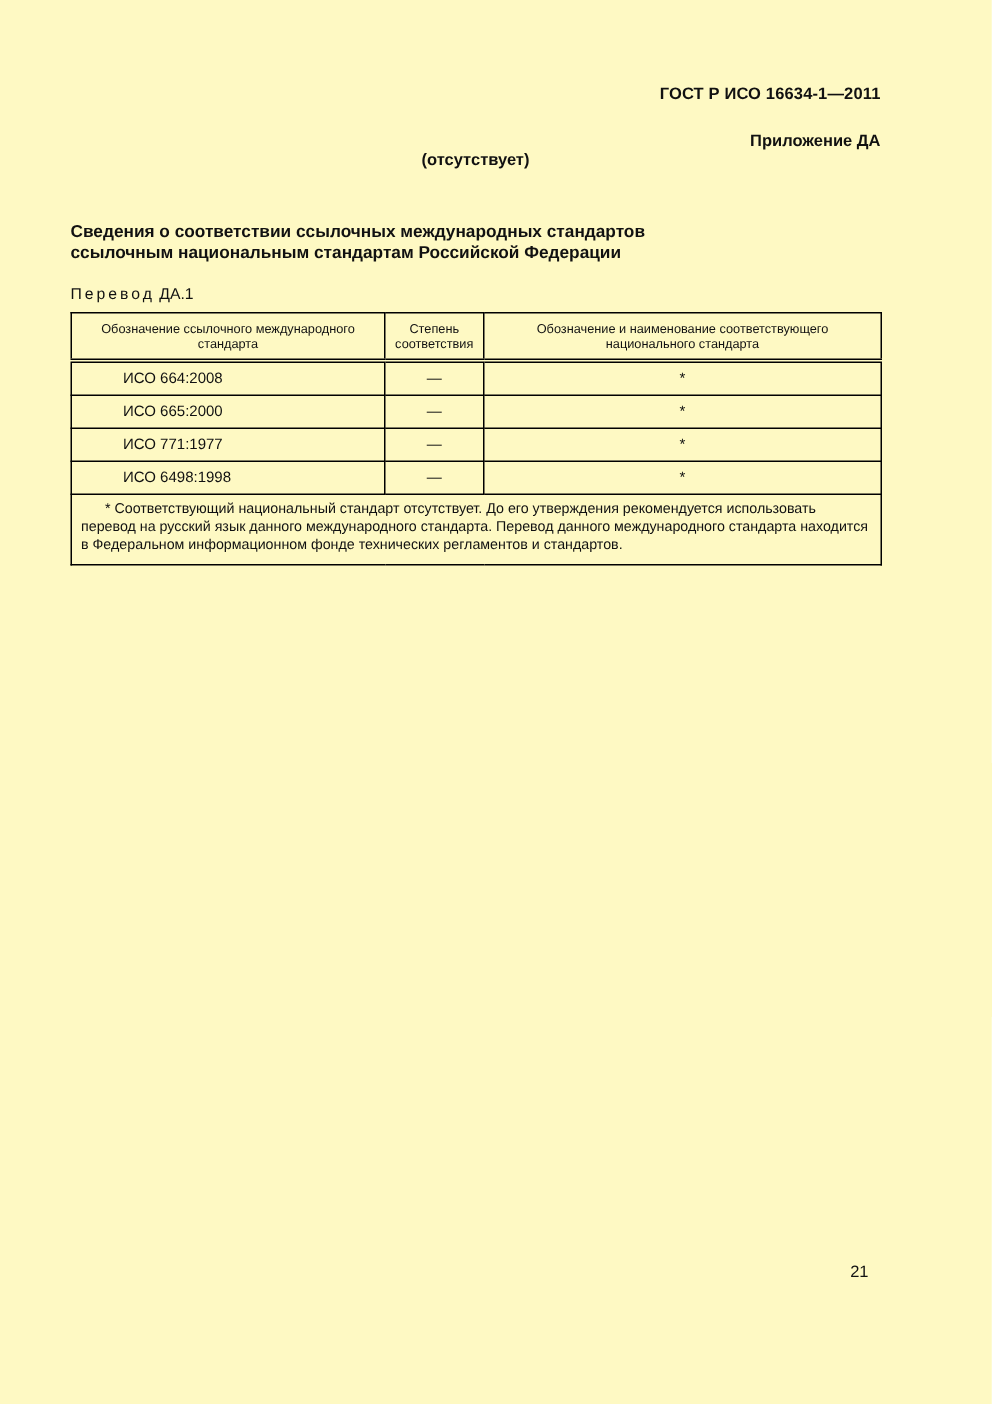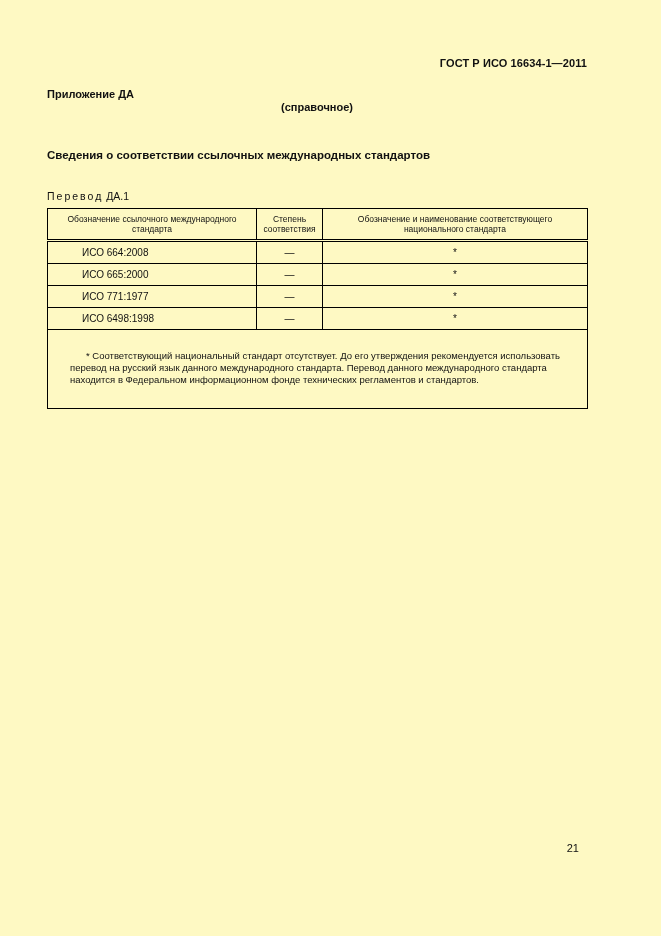--- a/index.html
+++ b/index.html
@@ -32,21 +32,21 @@
     right: 0;
     font-weight: bold;
     font-size: 11px;
     letter-spacing: 0.1px;
   }
   .appendix-title {
     position: absolute;
     top: 88px;
     left: 0;
     width: 100%;
-    text-align: left;
+    text-align: right;
     font-weight: bold;
     font-size: 11px;
     line-height: 13px;
   }
   .appendix-subtitle {
     position: absolute;
     top: 101px;
     left: 0;
     width: 100%;
     text-align: center;
@@ -114,43 +114,44 @@
     text-align: center;
     padding: 3px 4px;
   }
   table.std-table td.footnote-cell {
     padding: 4px 6px 6px 6px;
   }
   .footnote-text {
     font-size: 9.5px;
     line-height: 12px;
     text-indent: 16px;
-    margin: 16px;
+    margin: 0;
     text-align: left;
   }
   .page-number {
     position: absolute;
     top: 842px;
     right: 8px;
     font-size: 11px;
   }
 </style>
 </head>
 <body>
 
 <div class="page">
   <div class="content">
 
     <div class="doc-number">ГОСТ Р ИСО 16634-1—2011</div>
 
     <div class="appendix-title">Приложение ДА</div>
-    <div class="appendix-subtitle">(справочное)</div>
+    <div class="appendix-subtitle">(отсутствует)</div>
 
     <div class="section-title">
       <span>Сведения о соответствии ссылочных международных стандартов</span><br>
+      <span>ссылочным национальным стандартам Российской Федерации</span>
     </div>
 
     <div class="table-label">
       <span class="spaced">Перевод</span>
       <span>ДА.1</span>
     </div>
 
     <table class="std-table">
       <colgroup>
         <col class="c1">

